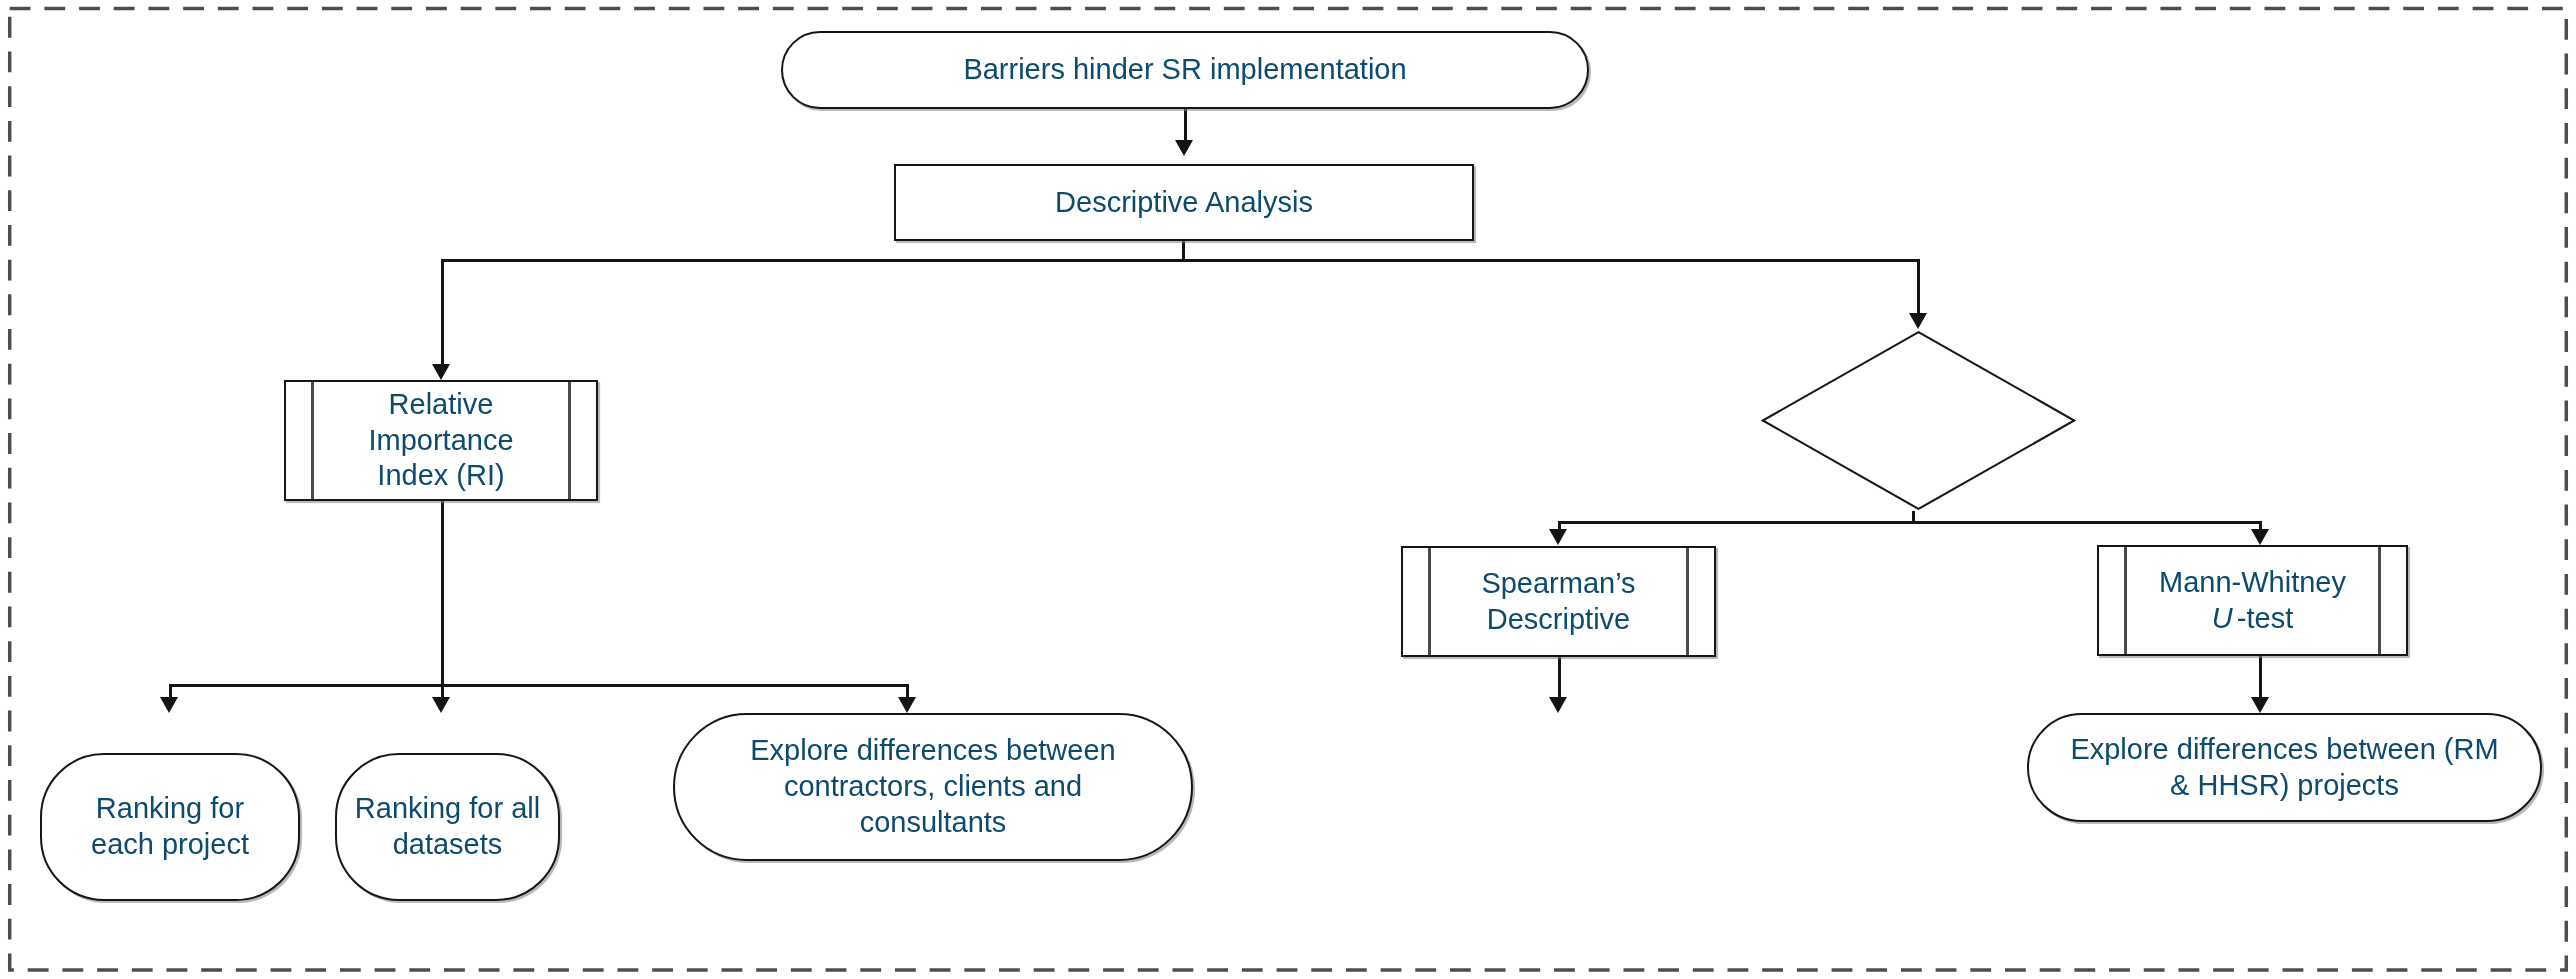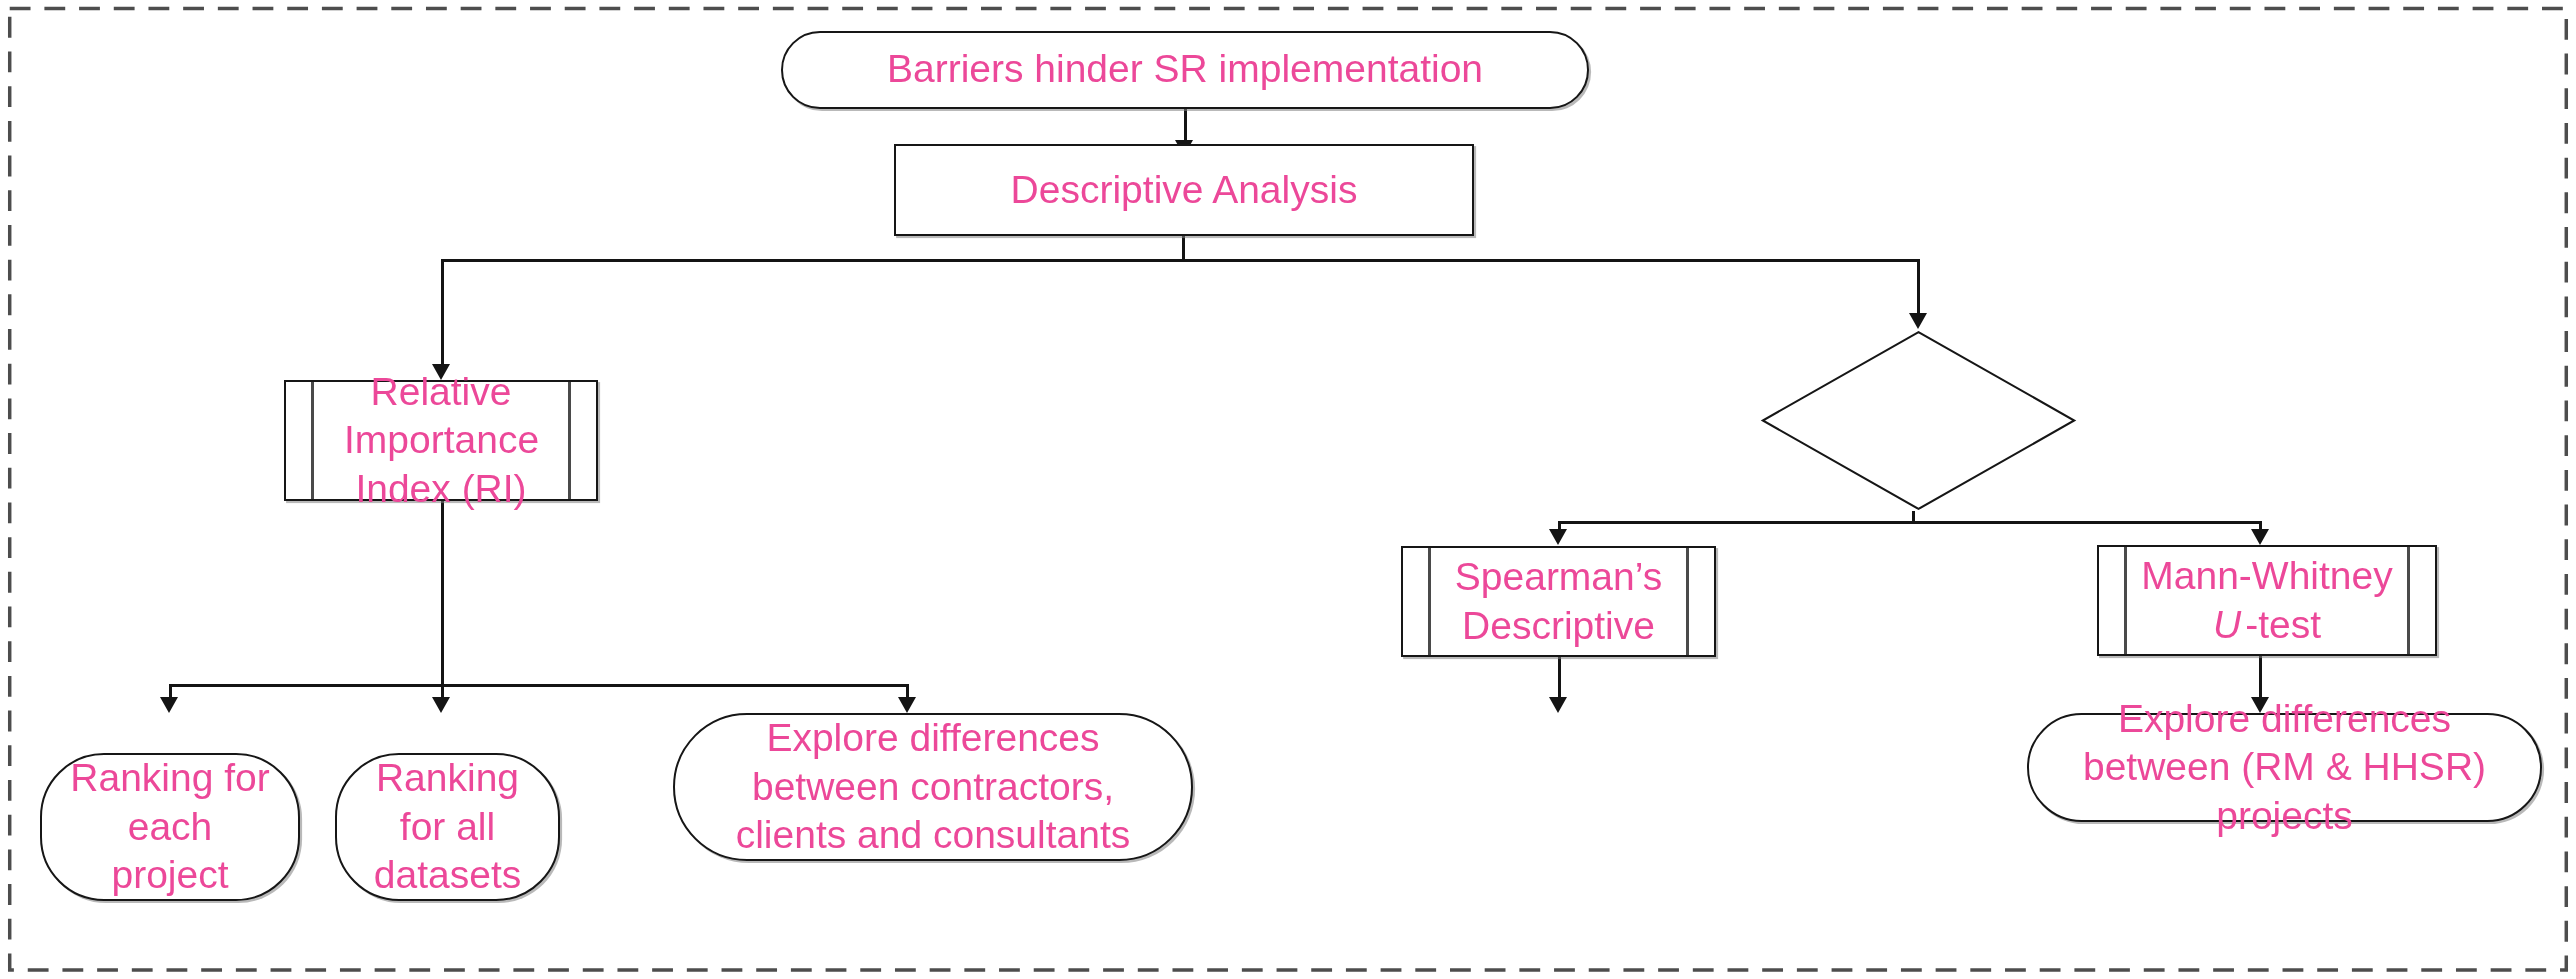--- a/index.html
+++ b/index.html
@@ -11,21 +11,21 @@
          display:flex;align-items:center;justify-content:center;
          box-shadow:2.1px 2.1px 0 rgba(128,128,128,0.55);box-sizing:border-box;}
   .stadium{border-radius:76px;}
   .stadium-sm{border-radius:64px;margin-top:40px;}
   .terminator{border-radius:40px;}
   .rect{border-radius:0;}
   .predef{border-radius:0;}
   .predef .bar{position:absolute;top:0;bottom:0;width:2.8px;background:#4a4a4a;}
   .predef .bar.l{left:25px;}
   .predef .bar.r{right:25px;}
-  .lbl{font-size:39px;line-height:1.24;color:#ec4899;text-align:center;}
+  .lbl{font-size:29px;line-height:1.24;color:#0c4a6e;text-align:center;}
   .vl{position:absolute;width:2.8px;background:#141414;}
   .hl{position:absolute;height:2.8px;background:#141414;}
   .ah{position:absolute;width:0;height:0;border-left:9.7px solid transparent;
       border-right:9.7px solid transparent;border-top:16.7px solid #141414;}
   .diamond-wrap{position:absolute;display:flex;align-items:center;justify-content:center;}
   .diamond-wrap svg{position:absolute;left:0;top:0;}
   .diamond-lbl{position:relative;width:194px;}
   .it{font-style:italic;}
   .mw-suffix{margin-left:4.2px;}
 </style>
@@ -74,21 +74,21 @@
   <div class="vl" style="left:1558px;top:657px;height:42px;"></div>
   <div class="ah" style="left:1549px;top:697px;"></div>
 
   <div class="vl" style="left:2259px;top:656px;height:43px;"></div>
   <div class="ah" style="left:2251px;top:697px;"></div>
 
   <div class="shape terminator" style="left:781px;top:30.5px;width:808px;height:78px;">
     <div class="lbl">Barriers hinder SR implementation</div>
   </div>
 
-  <div class="shape rect" style="left:894px;top:144px;width:580px;height:92px;">
+  <div class="shape rect" style="left:894px;top:164px;width:580px;height:77px;">
     <div class="lbl">Descriptive Analysis</div>
   </div>
 
   <div class="shape predef" style="left:284px;top:380px;width:314px;height:121px;">
     <div class="bar l"></div>
     <div class="bar r"></div>
     <div class="lbl" style="width:194px;">Relative Importance Index (RI)</div>
   </div>
 
   <div class="diamond-wrap" style="left:1760px;top:330px;width:317px;height:181px;">
@@ -96,21 +96,21 @@
       <polygon points="228.5,3 453,130.5 228.5,258 4,130.5" fill="#ffffff" stroke="#161616" stroke-width="3"></polygon>
     </svg>
   </div>
 
   <div class="shape predef" style="left:1401px;top:546px;width:315px;height:111px;">
     <div class="bar l"></div>
     <div class="bar r"></div>
     <div class="lbl" style="width:208px;">Spearman’s Descriptive</div>
   </div>
 
-  <div class="shape predef" style="left:2097px;top:545px;width:340px;height:111px;">
+  <div class="shape predef" style="left:2097px;top:545px;width:311px;height:111px;">
     <div class="bar l"></div>
     <div class="bar r"></div>
     <div class="lbl">
       <div>Mann-Whitney</div>
       <div>
         <span class="it">U</span><span class="mw-suffix">-test</span>
       </div>
     </div>
   </div>
 

